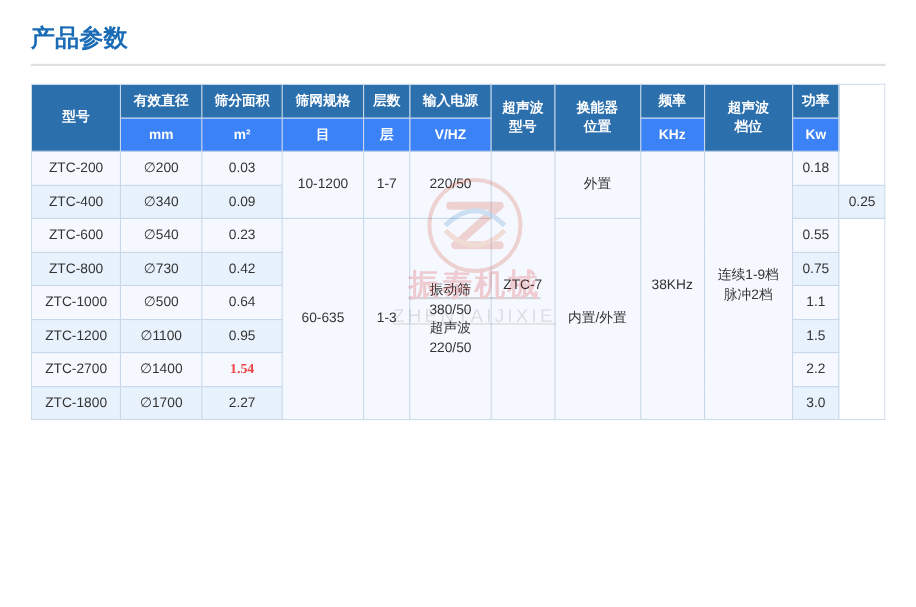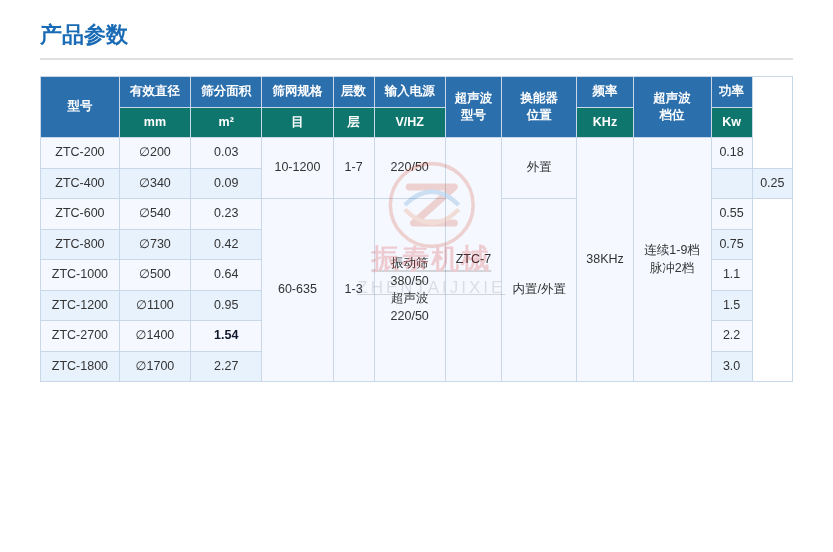--- a/index.html
+++ b/index.html
@@ -5,21 +5,21 @@
     * { box-sizing: border-box; margin: 0; padding: 0; }
     body {
       font-family: Arial, "Microsoft YaHei", sans-serif;
       background: #fff;
       color: #333;
       font-size: 13px;
     }
     .page-wrapper {
       width: 833px;
       min-height: 552px;
-      padding: 20px 40px;
+      padding: 20px 28px;
       background: #fff;
     }
     .page-title-area {
       display: flex;
       align-items: baseline;
       gap: 12px;
       margin-bottom: 16px;
       border-bottom: 2px solid #e0e0e0;
       padding-bottom: 8px;
     }
@@ -50,21 +50,21 @@
       text-align: center;
       vertical-align: middle;
       padding: 6px 4px;
       line-height: 1.4;
     }
     thead tr {
       background: #2c6fad;
       color: #fff;
     }
     thead tr:nth-child(2) {
-      background: #0f766e;
+      background: #3b82f6;
     }
     tbody tr:nth-child(odd) {
       background: #f5f9ff;
     }
     tbody tr:nth-child(even) {
       background: #e8f2fc;
     }
     .watermark {
       position: absolute;
       top: 50%;
@@ -88,22 +88,23 @@
       color: #c00;
       letter-spacing: 2px;
       margin-top: -10px;
     }
     .watermark-text-en {
       font-size: 17px;
       color: #666;
       letter-spacing: 3px;
     }
     .highlight-blue {
-      color: #0f172a;
+      color: #ef4444;
       font-weight: bold;
+      font-family: Liberation Serif, serif;
     }
   </style>
 </head>
 <body>
 
 <div class="page-wrapper">
   <div class="page-title-area">
     <span class="page-title-cn">产品参数</span>
   </div>
 

